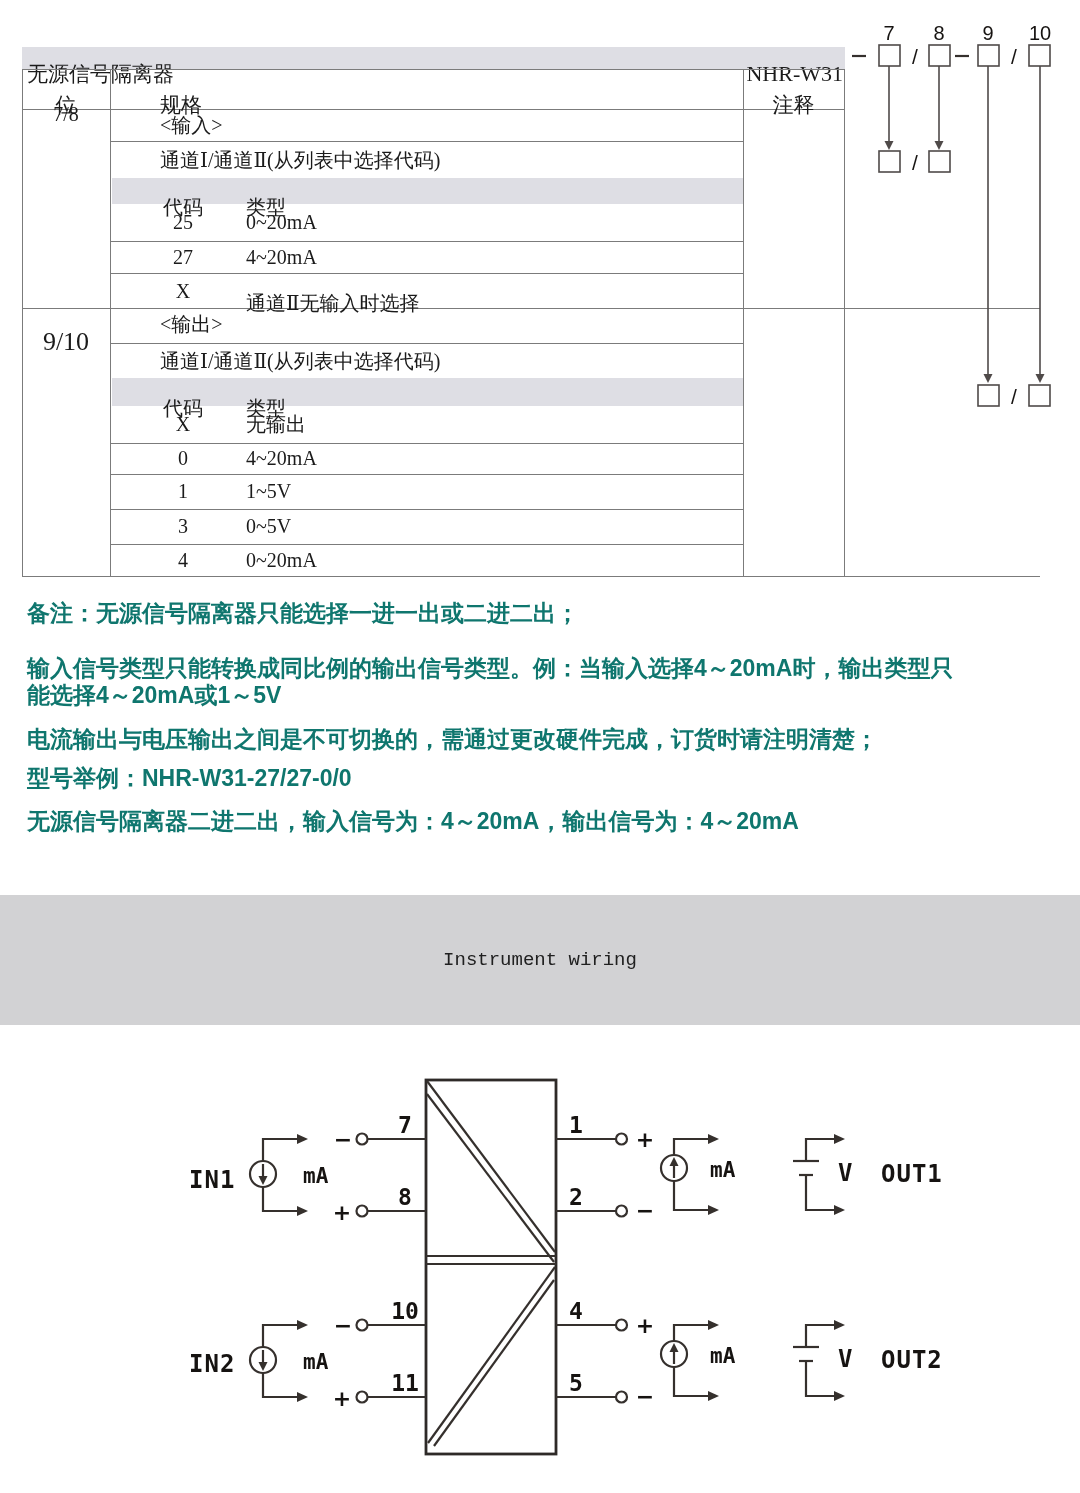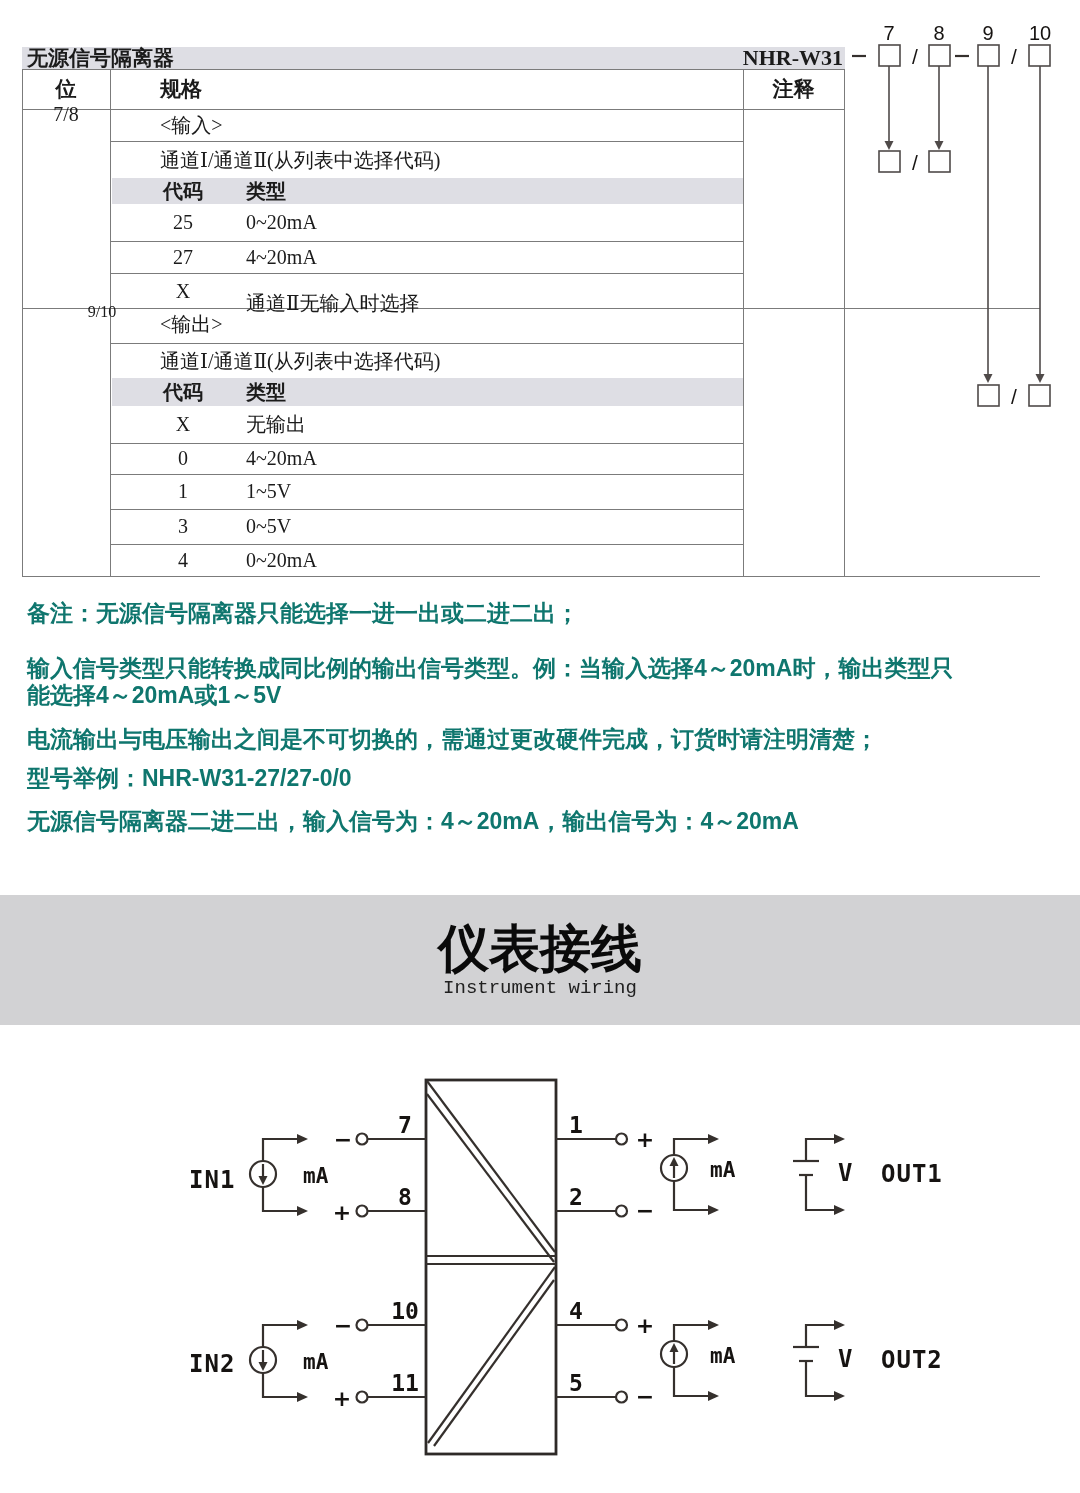--- a/index.html
+++ b/index.html
@@ -3,21 +3,21 @@
 <meta charset="utf-8">
 <style>
   html,body{margin:0;padding:0;background:#ffffff;}
   .page{position:relative;width:1080px;height:1493px;background:#ffffff;overflow:hidden;
         font-family:"Liberation Serif","DejaVu Serif",serif;color:#1b1b1b;}
   .hl{position:absolute;background:#7b7b7b;height:1px;}
   .vl{position:absolute;background:#7b7b7b;width:1px;}
   .band{position:absolute;background:#dedee4;}
   .txt{position:absolute;white-space:nowrap;}
   .serif{font-family:"Liberation Serif","DejaVu Serif",serif;}
-  .bold{font-weight:bold;}
+  .bold{font-weight:normal;margin-top:16px;}
   .center{text-align:center;}
   .note-line{position:absolute;left:27px;font-family:"Liberation Sans","DejaVu Sans",sans-serif;
              font-weight:bold;font-size:23px;color:#0f766e;white-space:nowrap;}
   .banner{position:absolute;left:0;top:895px;width:1080px;height:130px;background:#d2d2d4;
           display:flex;flex-direction:column;align-items:center;justify-content:center;}
   .banner-title{font-family:"Liberation Sans","DejaVu Sans",sans-serif;font-weight:bold;
                 font-size:51px;color:#0a0a0a;line-height:56px;}
   .banner-sub{font-family:Liberation Mono, monospace;font-size:19px;
               color:#202020;line-height:22px;}
   svg{position:absolute;overflow:visible;}
@@ -75,21 +75,21 @@
     <div class="txt serif" style="left:160px;top:148px;font-size:20px;line-height:24px;">通道Ⅰ/通道Ⅱ(从列表中选择代码)</div>
     <div class="txt serif bold center" style="left:118px;top:179px;width:130px;font-size:20px;line-height:24px;">代码</div>
     <div class="txt serif bold" style="left:246px;top:179px;font-size:20px;line-height:24px;">类型</div>
     <div class="txt serif center" style="left:118px;top:210px;width:130px;font-size:20px;line-height:24px;">25</div>
     <div class="txt serif" style="left:246px;top:210px;font-size:20px;line-height:24px;">0~20mA</div>
     <div class="txt serif center" style="left:118px;top:245px;width:130px;font-size:20px;line-height:24px;">27</div>
     <div class="txt serif" style="left:246px;top:245px;font-size:20px;line-height:24px;">4~20mA</div>
     <div class="txt serif center" style="left:118px;top:279px;width:130px;font-size:20px;line-height:24px;">X</div>
     <div class="txt serif" style="left:246px;top:279px;font-size:20px;line-height:24px;margin-top:12px;">通道Ⅱ无输入时选择</div>
 
-    <div class="txt serif center" style="left:22px;top:300px;width:88px;font-size:16px;line-height:24px;padding-left:36px;">9/10</div>
+    <div class="txt serif center" style="left:22px;top:330px;width:88px;font-size:26px;line-height:24px;">9/10</div>
     <div class="txt serif" style="left:160px;top:312px;font-size:20px;line-height:24px;">&lt;输出&gt;</div>
     <div class="txt serif" style="left:160px;top:349px;font-size:20px;line-height:24px;">通道Ⅰ/通道Ⅱ(从列表中选择代码)</div>
     <div class="txt serif bold center" style="left:118px;top:380px;width:130px;font-size:20px;line-height:24px;">代码</div>
     <div class="txt serif bold" style="left:246px;top:380px;font-size:20px;line-height:24px;">类型</div>
     <div class="txt serif center" style="left:118px;top:412px;width:130px;font-size:20px;line-height:24px;">X</div>
     <div class="txt serif" style="left:246px;top:412px;font-size:20px;line-height:24px;text-align:right;">无输出</div>
     <div class="txt serif center" style="left:118px;top:446px;width:130px;font-size:20px;line-height:24px;">0</div>
     <div class="txt serif" style="left:246px;top:446px;font-size:20px;line-height:24px;">4~20mA</div>
     <div class="txt serif center" style="left:118px;top:479px;width:130px;font-size:20px;line-height:24px;">1</div>
     <div class="txt serif" style="left:246px;top:479px;font-size:20px;line-height:24px;">1~5V</div>
@@ -134,21 +134,20 @@
   <div>
     <div class="note-line" style="top:598px;">备注：无源信号隔离器只能选择一进一出或二进二出；</div>
     <div class="note-line" style="top:653px;">输入信号类型只能转换成同比例的输出信号类型。例：当输入选择4～20mA时，输出类型只</div>
     <div class="note-line" style="top:680px;">能选择4～20mA或1～5V</div>
     <div class="note-line" style="top:724px;">电流输出与电压输出之间是不可切换的，需通过更改硬件完成，订货时请注明清楚；</div>
     <div class="note-line" style="top:763px;">型号举例：NHR-W31-27/27-0/0</div>
     <div class="note-line" style="top:806px;">无源信号隔离器二进二出，输入信号为：4～20mA，输出信号为：4～20mA</div>
   </div>
 
   <div class="banner">
-    <div class="banner-title">仪表接线</div>
     <div class="banner-sub">Instrument wiring</div>
   </div>
 
   <svg style="left:170px;top:1055px;" width="800" height="430" viewBox="170 1055 800 430">
     <defs>
       <marker id="arr" markerWidth="11" markerHeight="10" refX="0" refY="5" orient="auto" markerUnits="userSpaceOnUse">
         <path d="M0,0 L11,5 L0,10 Z" fill="#35302d"></path>
       </marker>
     </defs>
 

